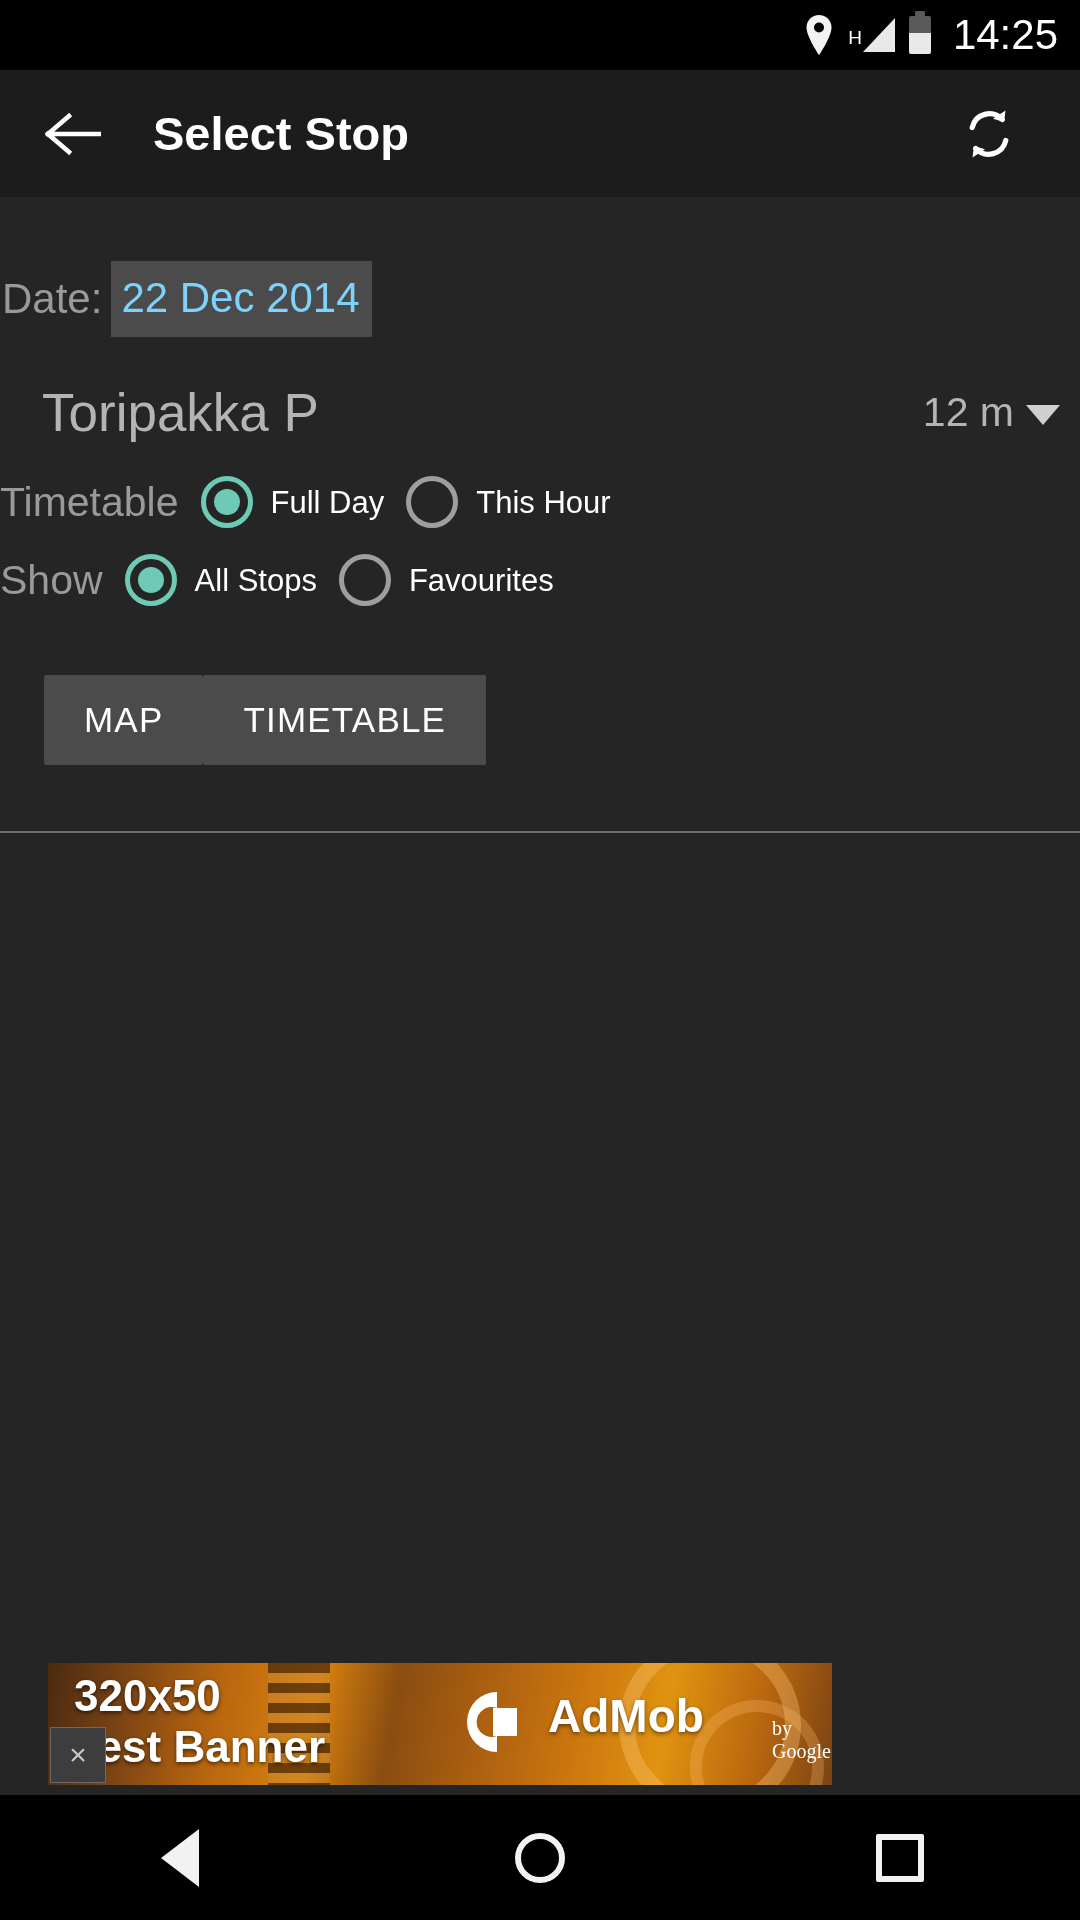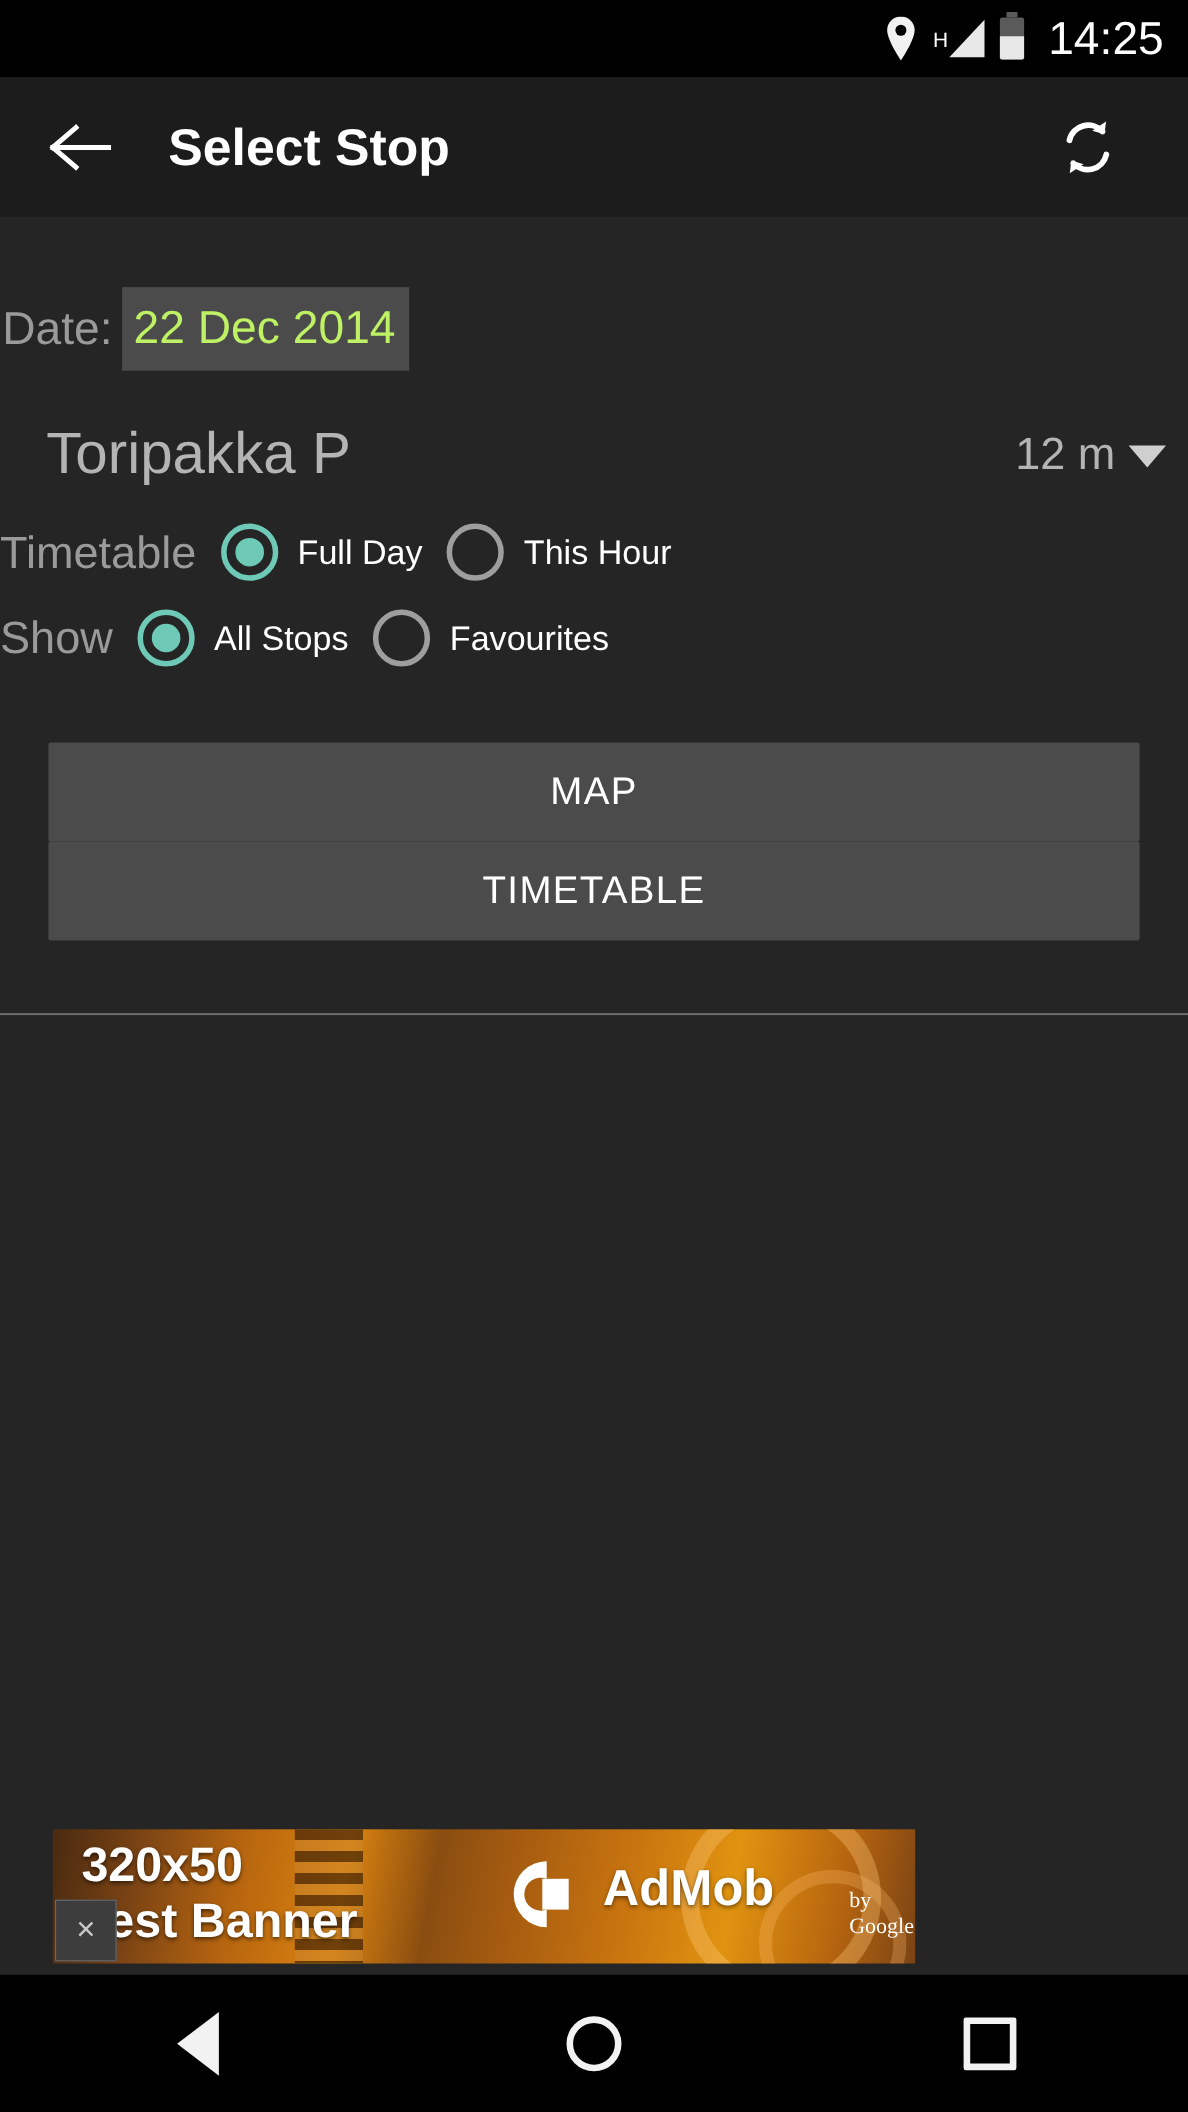--- a/index.html
+++ b/index.html
@@ -137,21 +137,21 @@
     padding-left: 2px;
     height: 72px;
     margin-top: 66px;
   }
   .date-label {
     color: #9a9a9a;
     font-size: 42px;
     line-height: 1;
   }
   .date-value {
-    color: #bef264;
+    color: #7dd3fc;
     font-size: 42px;
     background: #4b4b4b;
     padding: 16px 12px 18px 10px;
     margin-left: 9px;
     line-height: 1;
     text-align: center;
   }
 
   .spinner-row {
     display: flex;
@@ -223,21 +223,20 @@
     margin-left: 18px;
     white-space: nowrap;
     text-align: center;
   }
 
   .btn-row {
     display: flex;
     margin-top: 56px;
     padding: 0 44px;
     justify-content: flex-start;
-    flex-direction: column;
   }
   .flatbtn {
     background: #4b4b4b;
     color: #ffffff;
     font-size: 35px;
     letter-spacing: 1.2px;
     padding: 0 40px;
     height: 90px;
     display: flex;
     align-items: center;

